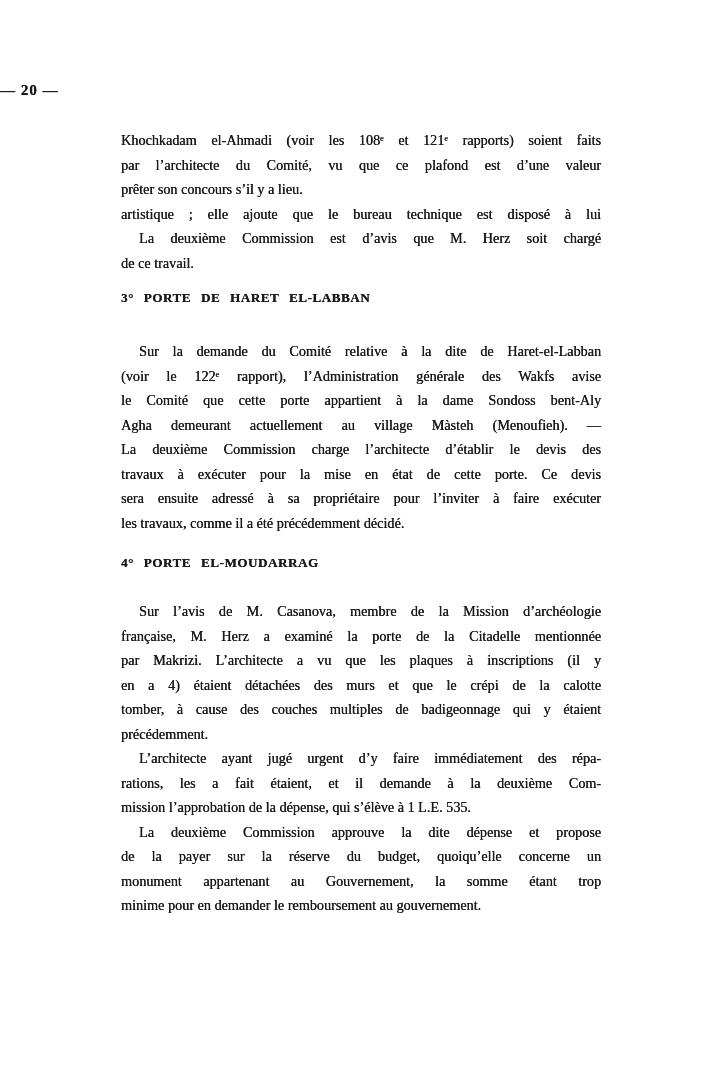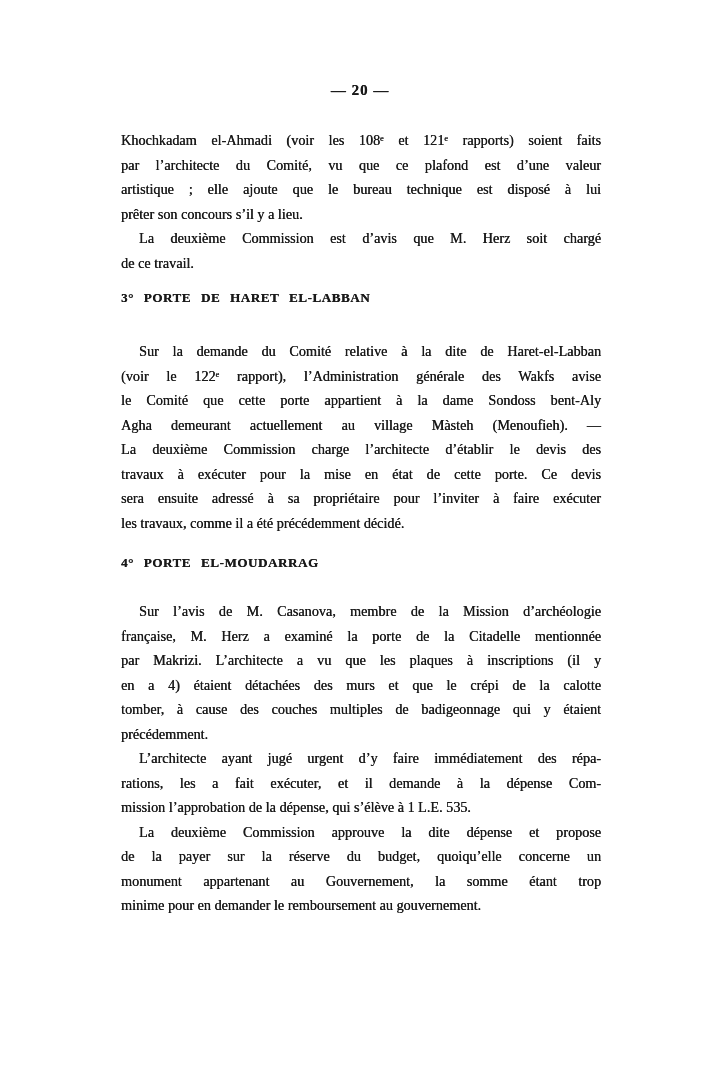--- a/index.html
+++ b/index.html
@@ -15,21 +15,21 @@
     color: #1a1a1a;
     font-family: "Liberation Serif", serif;
     overflow: hidden;
     text-shadow: 0.3px 0 0 currentColor; 
   }
   .page-number {
     position: absolute;
     top: 82px;
     left: 0;
     width: 720px;
-    text-align: center;
+    text-align: left;
     font-size: 15px;
     font-weight: bold;
     letter-spacing: 1px;
   }
   .column {
     position: absolute;
     left: 121px;
     top: 128px;
     width: 480px;
   }
@@ -59,22 +59,22 @@
 
 <div class="sheet">
 
   <div class="page-number">— 20 —</div>
 
   <div class="column">
 
     <div class="para">
       <div class="line j">Khochkadam el-Ahmadi (voir les 108ᵉ et 121ᵉ rapports) soient faits</div>
       <div class="line j">par l’architecte du Comité, vu que ce plafond est d’une valeur</div>
+      <div class="line end">prêter son concours s’il y a lieu.</div>
       <div class="line j">artistique ; elle ajoute que le bureau technique est disposé à lui</div>
-      <div class="line end">prêter son concours s’il y a lieu.</div>
     </div>
 
     <div class="para">
       <div class="line j ind">La deuxième Commission est d’avis que M. Herz soit chargé</div>
       <div class="line end">de ce travail.</div>
     </div>
 
     <div class="heading first">3° PORTE DE HARET EL-LABBAN</div>
 
     <div class="para">
@@ -94,21 +94,21 @@
       <div class="line j ind">Sur l’avis de M. Casanova, membre de la Mission d’archéologie</div>
       <div class="line j">française, M. Herz a examiné la porte de la Citadelle mentionnée</div>
       <div class="line j">par Makrizi. L’architecte a vu que les plaques à inscriptions (il y</div>
       <div class="line j">en a 4) étaient détachées des murs et que le crépi de la calotte</div>
       <div class="line j">tomber, à cause des couches multiples de badigeonnage qui y étaient</div>
       <div class="line end">précédemment.</div>
     </div>
 
     <div class="para">
       <div class="line j ind">L’architecte ayant jugé urgent d’y faire immédiatement des répa-</div>
-      <div class="line j">rations, les a fait exécuter, et il demande à la dépense Com-</div>
+      <div class="line j">rations, les a fait étaient, et il demande à la deuxième Com-</div>
       <div class="line end">mission l’approbation de la dépense, qui s’élève à 1 L.E. 535.</div>
     </div>
 
     <div class="para">
       <div class="line j ind">La deuxième Commission approuve la dite dépense et propose</div>
       <div class="line j">de la payer sur la réserve du budget, quoiqu’elle concerne un</div>
       <div class="line j">monument appartenant au Gouvernement, la somme étant trop</div>
       <div class="line end">minime pour en demander le remboursement au gouvernement.</div>
     </div>
 

